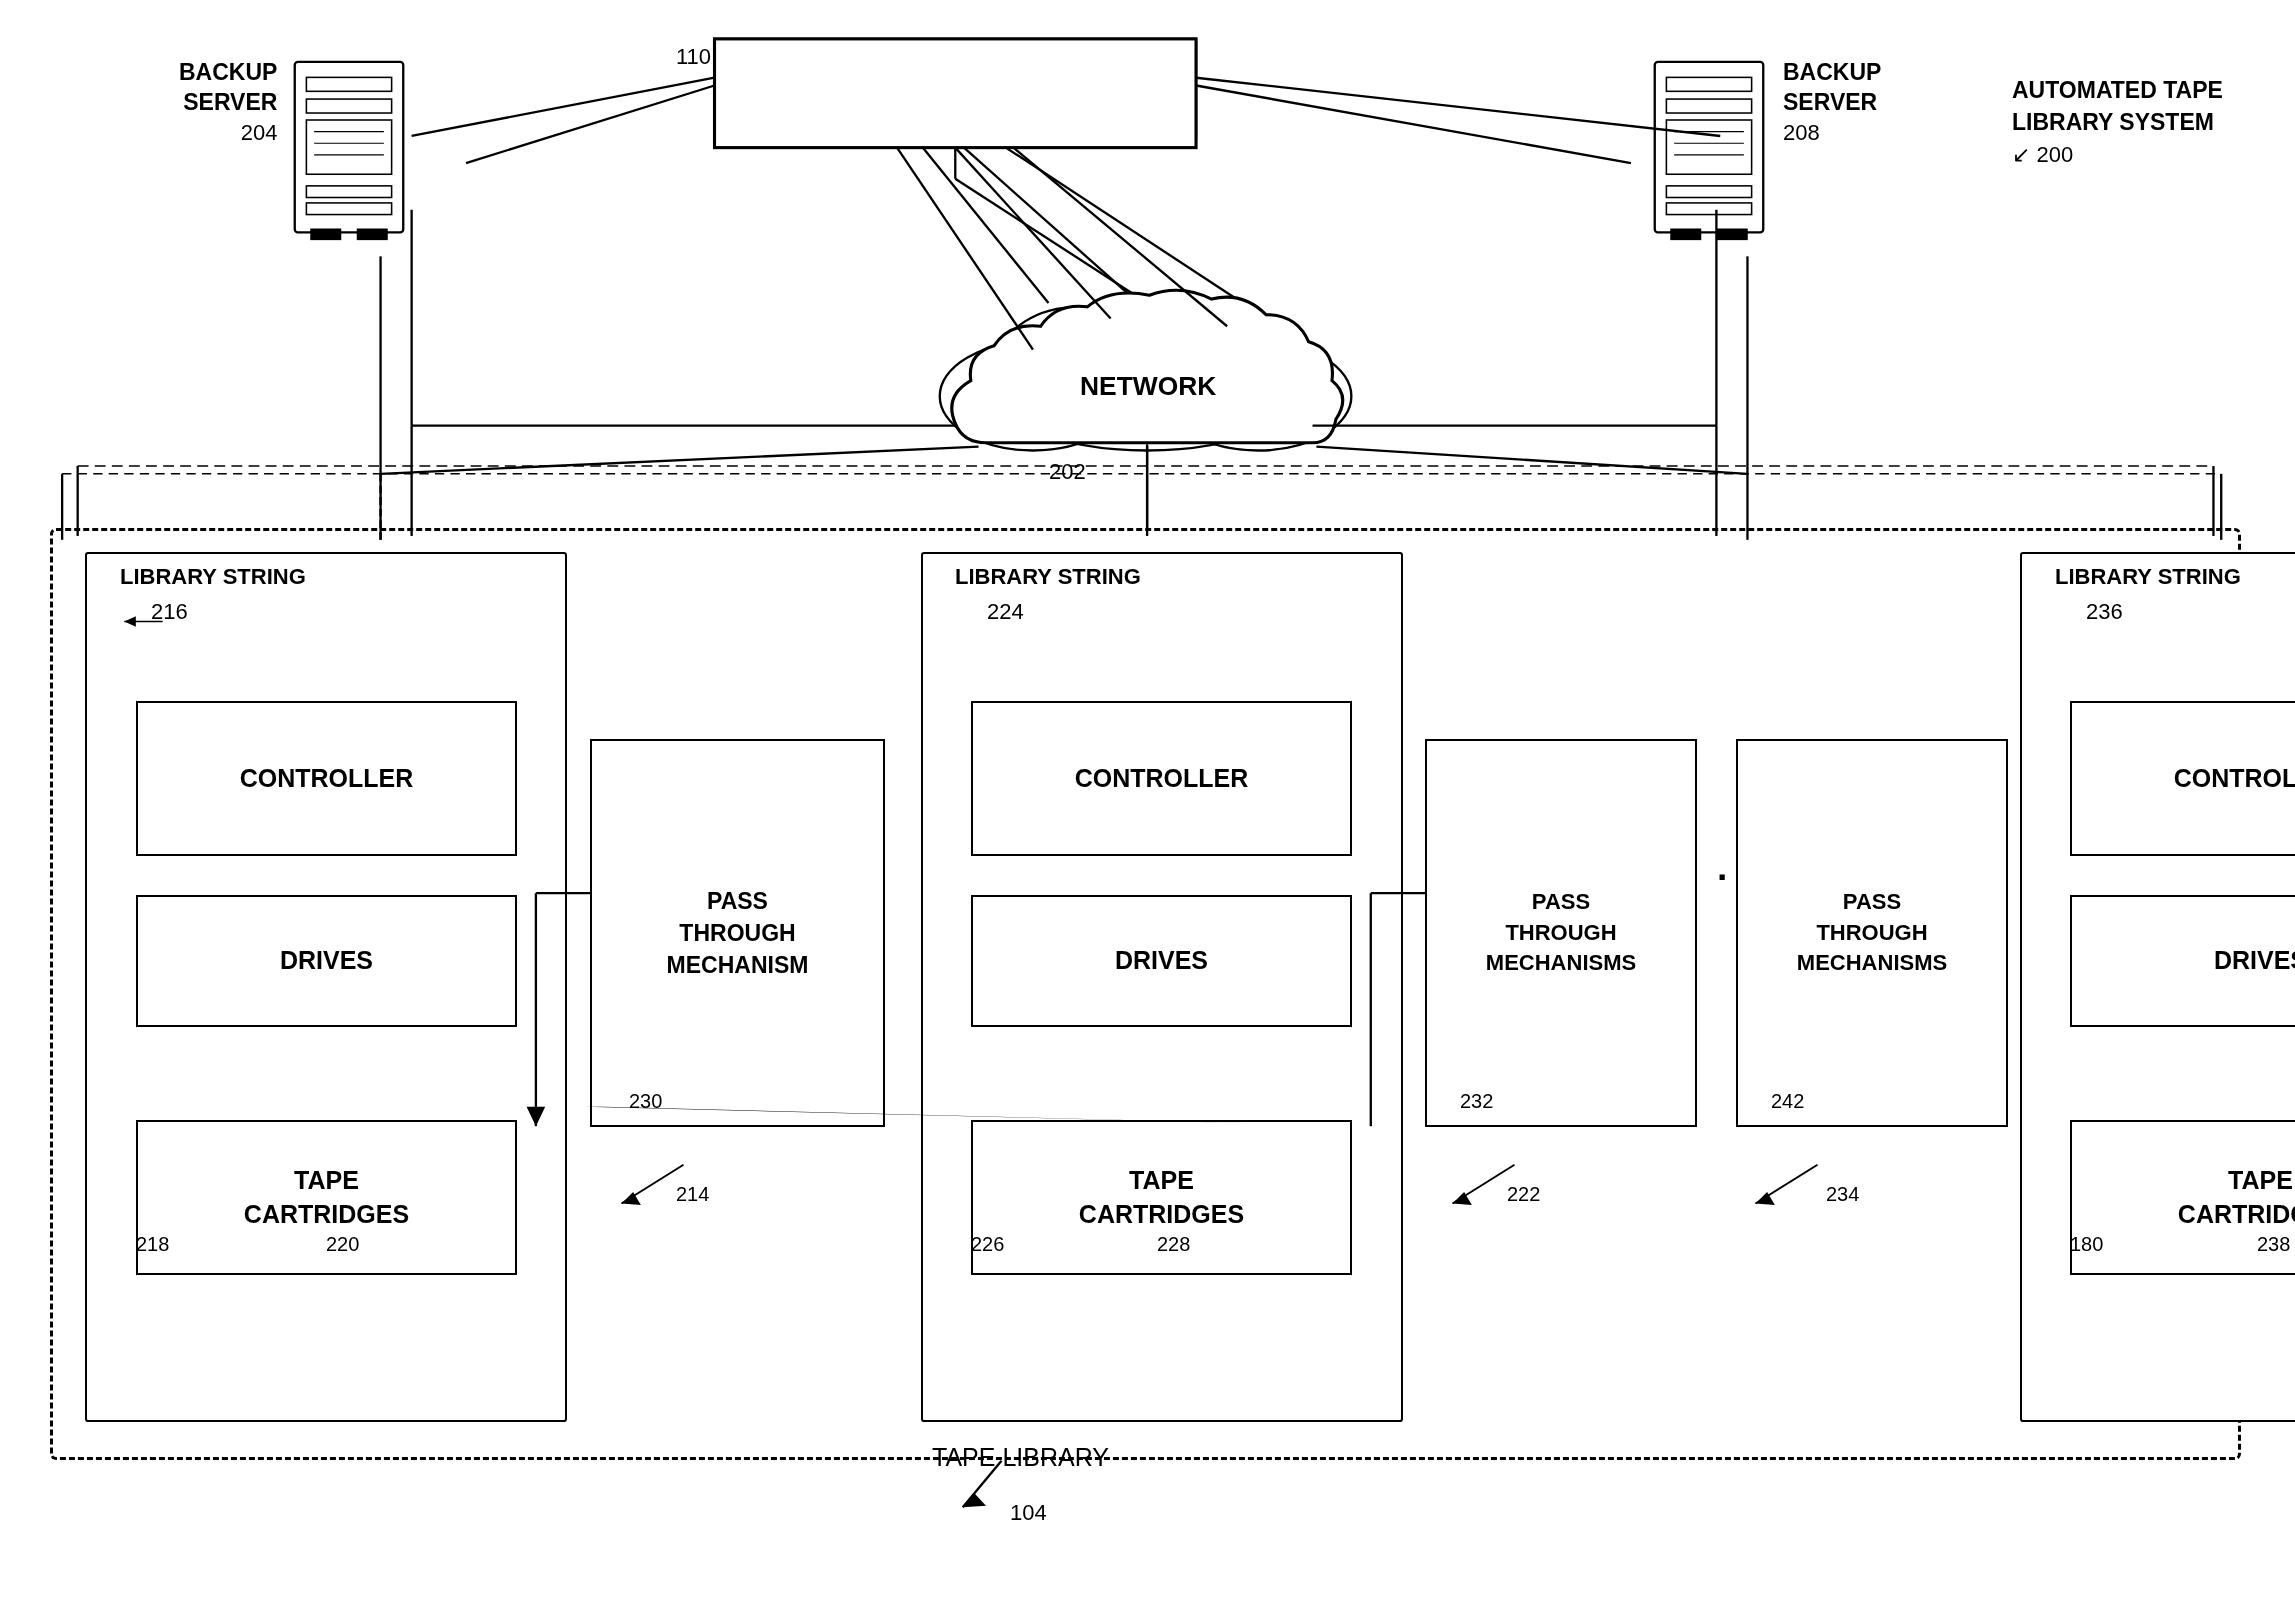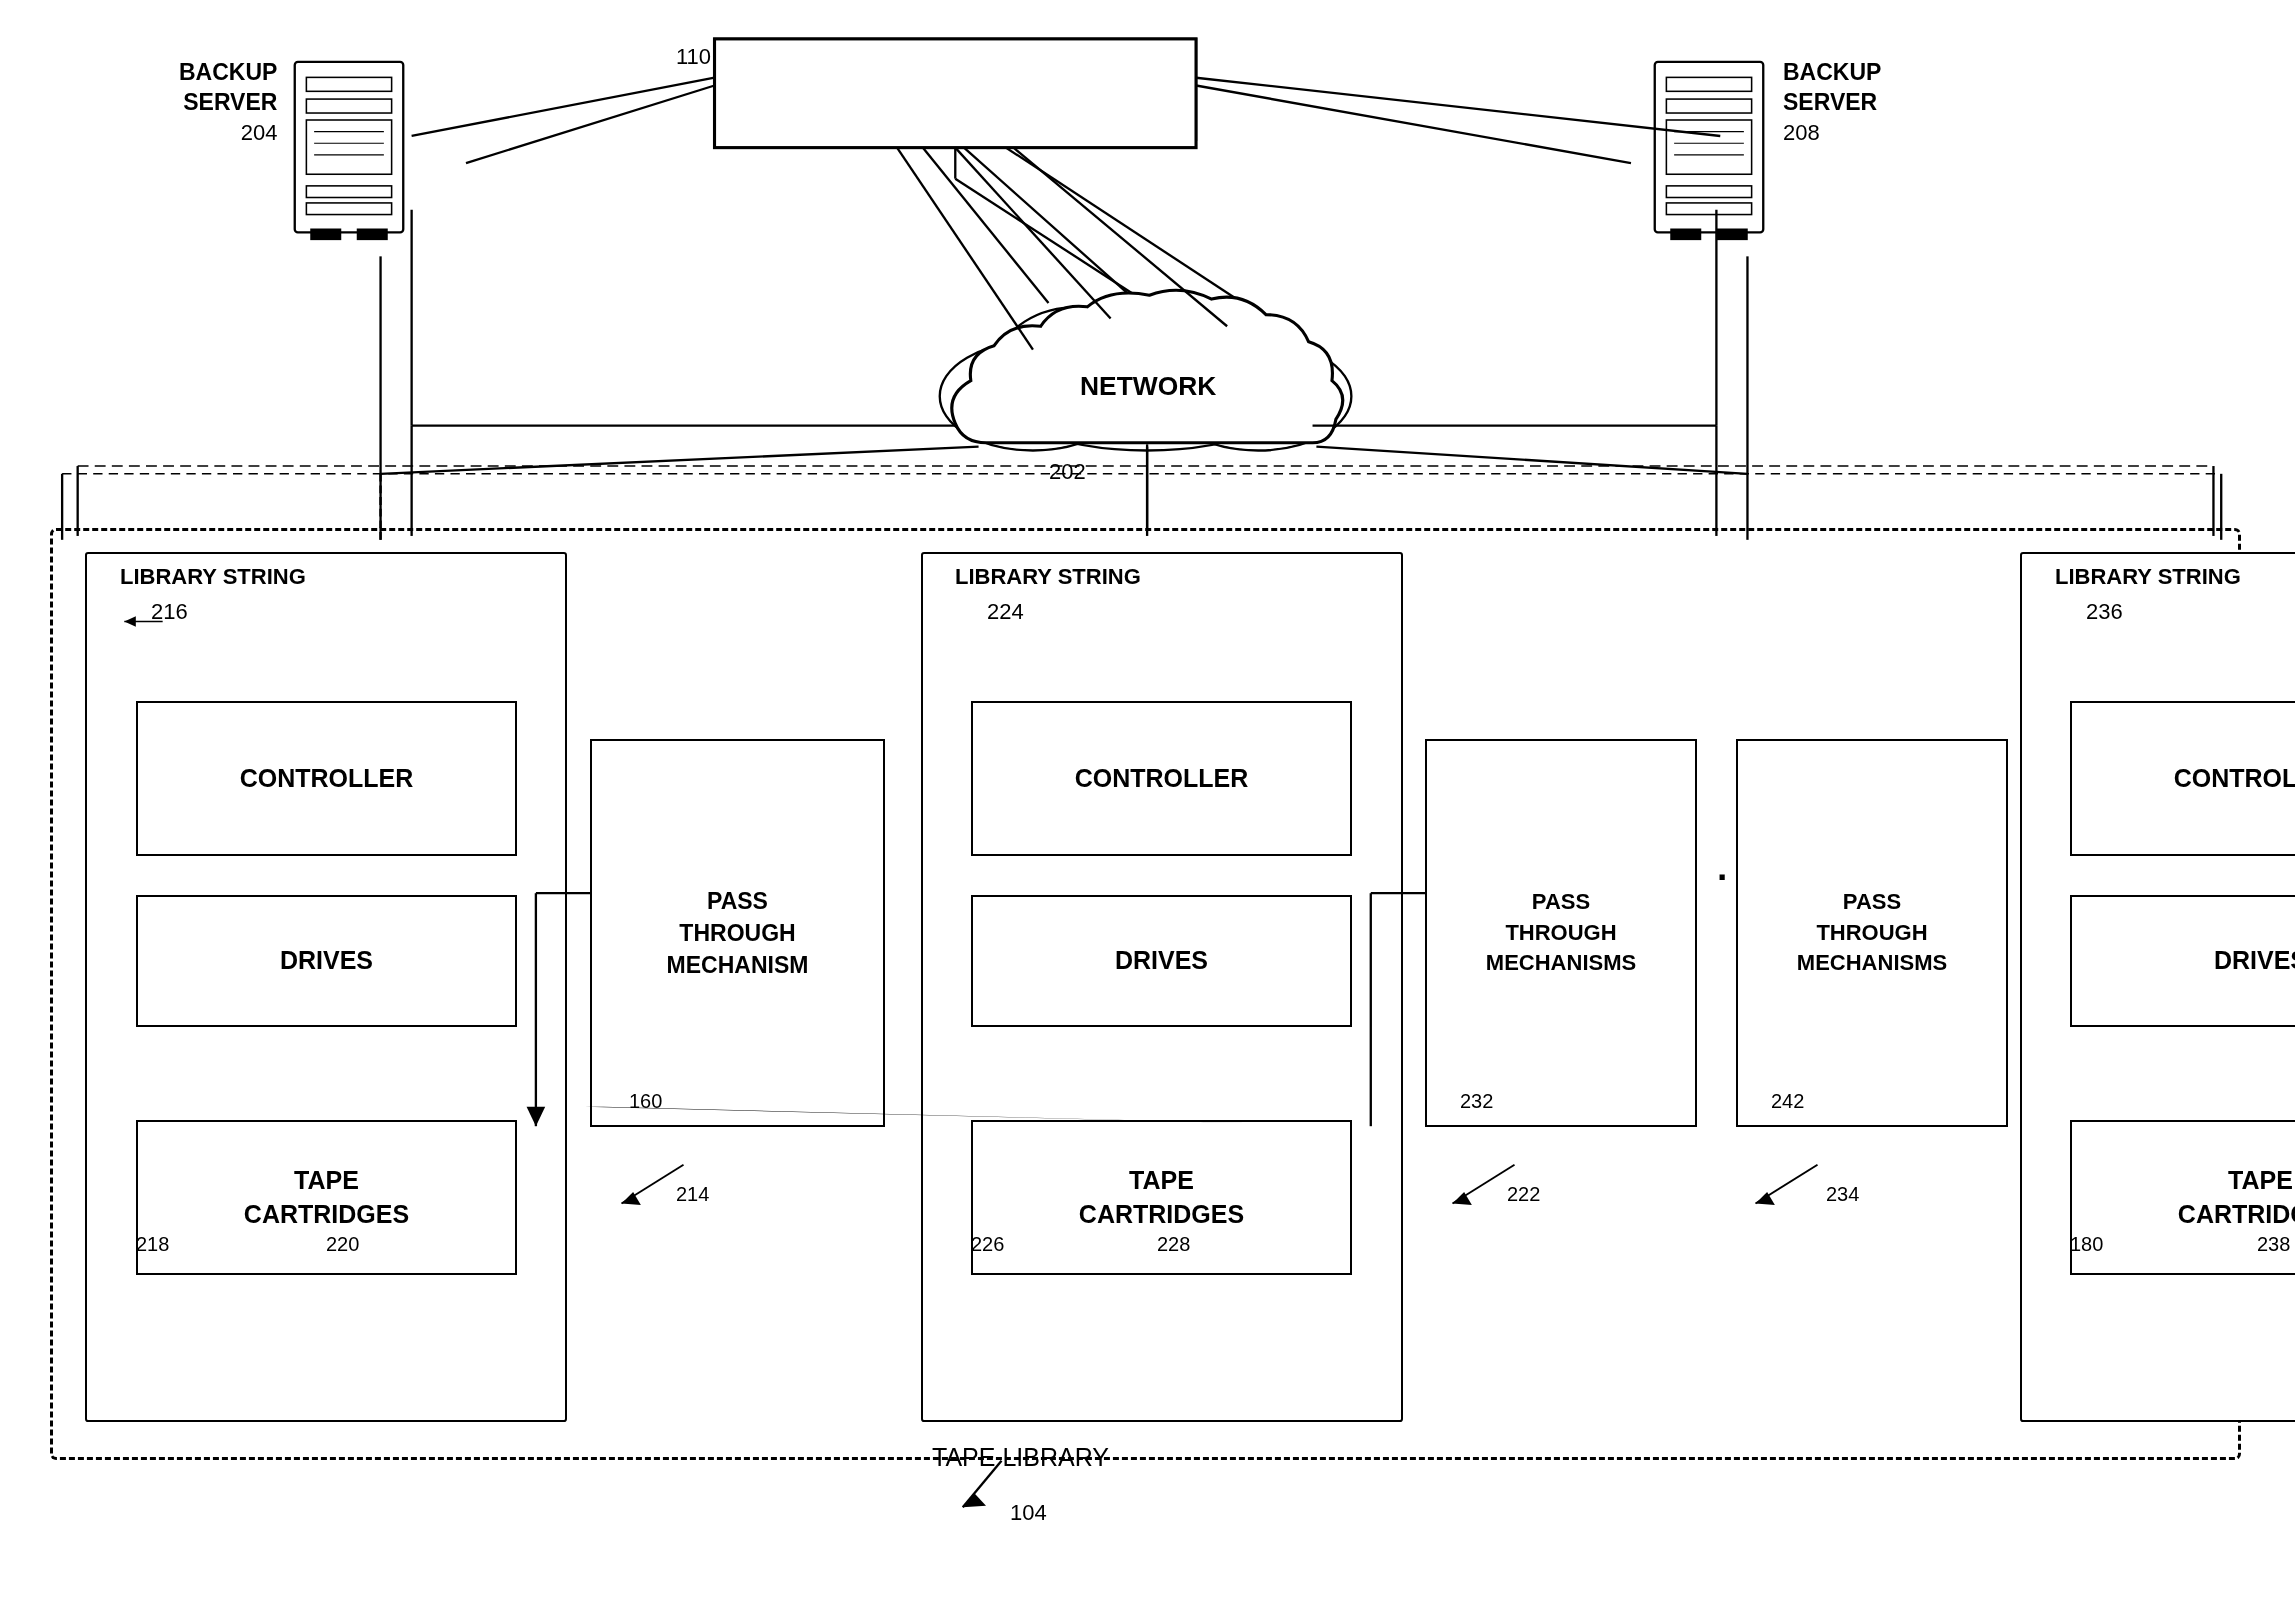--- a/index.html
+++ b/index.html
@@ -171,20 +171,24 @@
     <rect x="25" y="192" width="110" height="15" fill="none" stroke="black" stroke-width="2"></rect>
     <rect x="30" y="225" width="40" height="15" fill="black"></rect>
     <rect x="90" y="225" width="40" height="15" fill="black"></rect>
   </svg>
 
   <div class="label" style="left:1783px; top:58px; font-size:23px; text-align:left; line-height:1.3;">
     BACKUP<br>SERVER<br>
     <span style="font-weight:normal; font-size:22px;">208</span>
   </div>
 
+  <div class="label" style="left:2012px; top:74px; font-size:23px; text-align:left; line-height:1.4;">
+    AUTOMATED TAPE<br>LIBRARY SYSTEM<br>
+    <span style="font-weight:normal; font-size:22px;">↙ <span>200</span></span>
+  </div>
 
   <div class="label" style="left:1080px; top:369px; font-size:26.4px; font-weight:bold; z-index:10;">
     NETWORK
   </div>
 
   <div class="label" style="left:1049px; top:458px; font-size:22px; font-weight:normal;">202</div>
 
   <div class="dashed-box" style="left:50px; top:528px; width:2191px; height:932px; border-radius:6.2px;"></div>
 
   <div class="label" style="left:932px; top:1441px; font-size:25px; font-weight:normal;">TAPE LIBRARY</div>
@@ -222,21 +226,21 @@
     TAPE<br>CARTRIDGES
   </div>
 
   <div class="label" style="left:136px; top:1231px; font-size:20px; font-weight:normal;">218</div>
   <div class="label" style="left:326px; top:1231px; font-size:20px; font-weight:normal;">220</div>
 
   <div class="box" style="left:590px; top:691px; width:295px; height:388px; font-size:23px; line-height:1.4;">
     PASS<br>THROUGH<br>MECHANISM
   </div>
 
-  <div class="label" style="left:629px; top:1088px; font-size:20px; font-weight:normal;">160</div>
+  <div class="label" style="left:629px; top:1088px; font-size:20px; font-weight:normal;">230</div>
 
   <div class="label" style="left:676px; top:1181px; font-size:20px; font-weight:normal;">214</div>
   <svg style="position:absolute; left:606px; top:1157px;" width="93" height="62" viewBox="0 0 120 80">
     <line x1="100" y1="10" x2="20" y2="60" stroke="black" stroke-width="2.5"></line>
     <polygon points="20,60 35,45 45,62" fill="black"></polygon>
   </svg>
 
   <div class="library-string-box" style="left:921px; top:552px; width:482px; height:870px; border-radius:3.1px;">
   </div>
 

